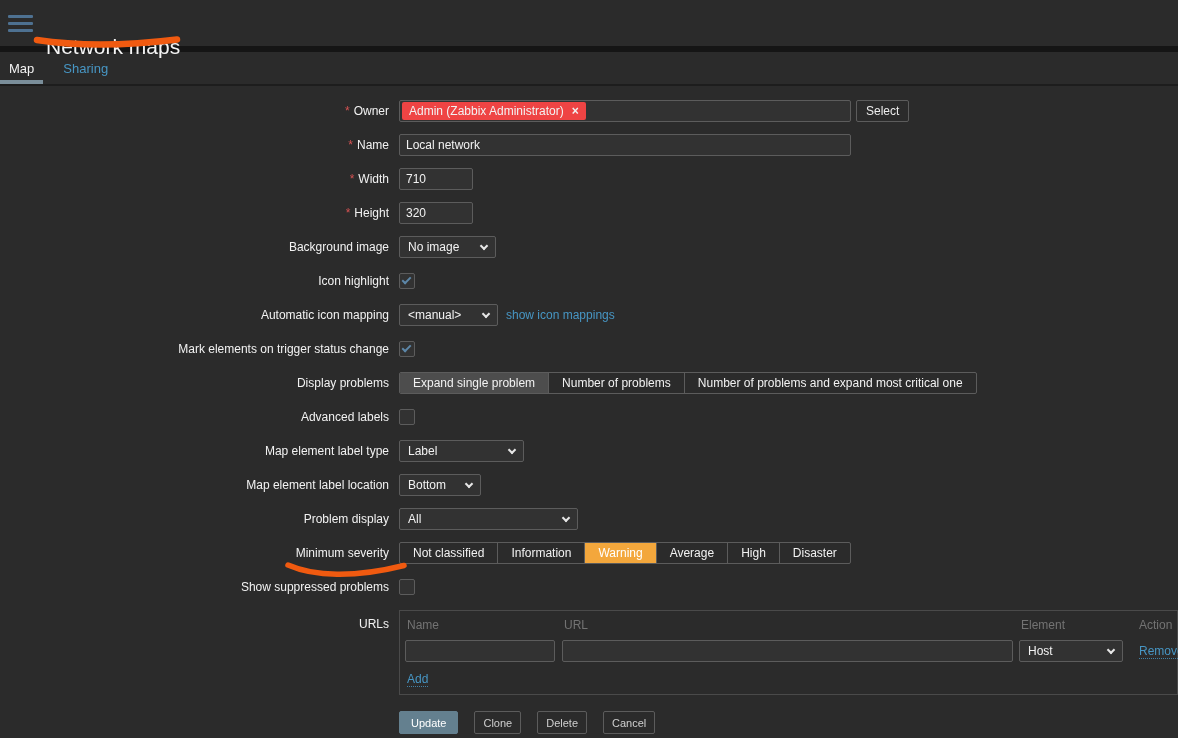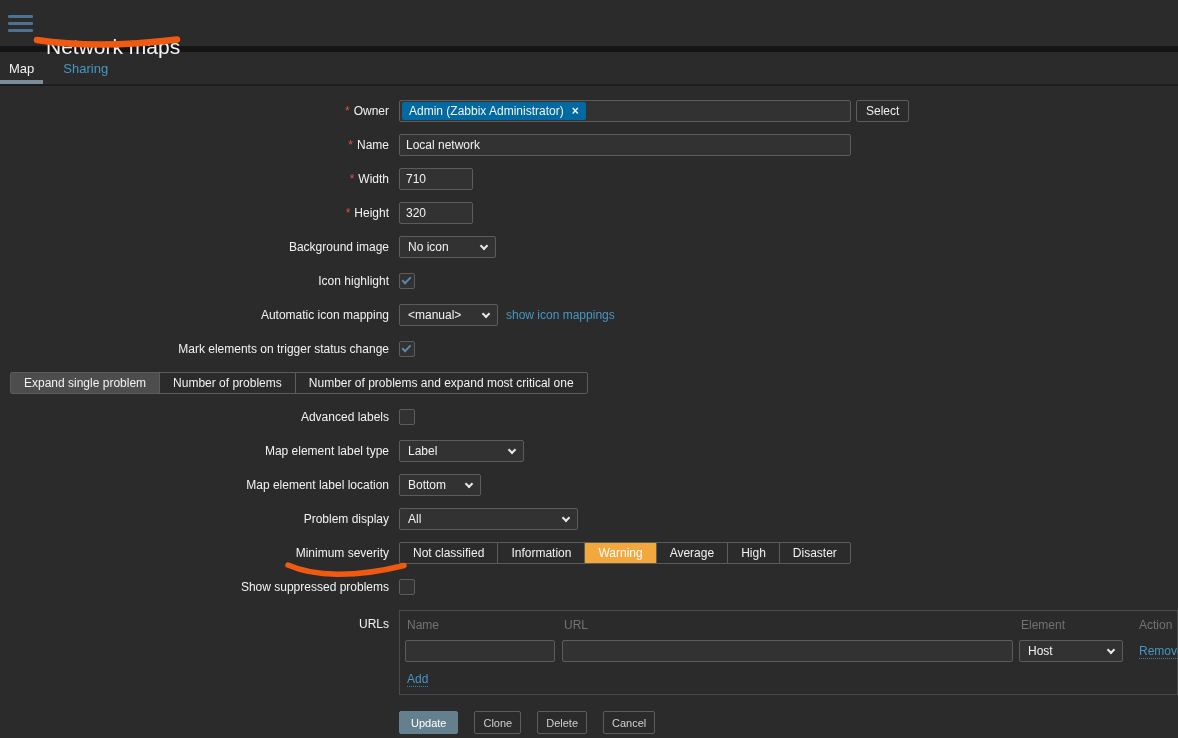--- a/index.html
+++ b/index.html
@@ -25,21 +25,21 @@
   .content { padding-top:14px; }
   .row { display:flex; align-items:center; margin-bottom:12px; height:22px; }
   .lbl { width:389px; flex:none; text-align:right; line-height:22px; color:#f2f2f2; }
   .req { color:#d45252; margin-right:4px; }
   .ctl { margin-left:10px; display:flex; align-items:center; }
   .inp {
     height:22px; background:#323232; border:1px solid #5c5c5c; border-radius:2px;
     color:#f2f2f2; font-size:12px; padding:0 6px; font-family:"Liberation Sans",sans-serif; outline:none;
   }
   .tokenfield { width:452px; height:22px; background:#323232; border:1px solid #5c5c5c; border-radius:2px; display:flex; align-items:center; padding:0 2px; cursor:text; }
-  .chip { background:#0369a1; height:18px; border-radius:2px; display:inline-flex; align-items:center; padding:0 7px; gap:8px; }
+  .chip { background:#ef4444; height:18px; border-radius:2px; display:inline-flex; align-items:center; padding:0 7px; gap:8px; }
   .chip-x { font-weight:700; font-size:12px; color:#f2f2f2; cursor:pointer; line-height:1; }
   .btn-ghost { height:22px; padding:0 9px; background:transparent; border:1px solid #5c5c5c; border-radius:2px; color:#ededed; font-size:12px; font-family:"Liberation Sans",sans-serif; cursor:pointer; margin-left:5px; }
   .selbox { height:22px; background:#323232; border:1px solid #5c5c5c; border-radius:2px; display:inline-flex; align-items:center; justify-content:space-between; padding:0 8px; cursor:pointer; }
   .chev { width:6px; height:6px; border-right:2px solid #e6e6e6; border-bottom:2px solid #e6e6e6; transform:rotate(45deg); margin-left:10px; margin-top:-3px; flex:none; }
   .checkbox { width:16px; height:16px; background:#323232; border:1px solid #5c5c5c; border-radius:2px; position:relative; cursor:pointer; flex:none; }
   .checkmark { position:absolute; left:2px; top:3px; width:9px; height:5px; border-left:2px solid #5d87a8; border-bottom:2px solid #5d87a8; transform:rotate(-45deg); }
   .link { color:#4796c4; cursor:pointer; text-decoration:none; }
   .dotted { border-bottom:1px dotted rgba(71,150,196,.8); }
   .seg { display:flex; height:22px; border:1px solid #5c5c5c; border-radius:2px; overflow:hidden; }
   .seg .opt { padding:0 13px; line-height:20px; color:#f2f2f2; border-right:1px solid #5c5c5c; cursor:pointer; white-space:nowrap; }
@@ -114,21 +114,21 @@
     <div class="lbl"><span class="req">*</span><span>Height</span></div>
     <div class="ctl">
       <input class="inp" style="width: 74px;" value="320">
     </div>
   </div>
 
   <div class="row">
     <div class="lbl">Background image</div>
     <div class="ctl">
       <div class="selbox" style="width:97px">
-        <span>No icon</span>
+        <span>No image</span>
         <span class="chev"></span>
       </div>
     </div>
   </div>
 
   <div class="row">
     <div class="lbl">Icon highlight</div>
     <div class="ctl">
       <div class="checkbox">
         <span class="checkmark"></span>
@@ -150,20 +150,21 @@
   <div class="row">
     <div class="lbl">Mark elements on trigger status change</div>
     <div class="ctl">
       <div class="checkbox">
         <span class="checkmark"></span>
       </div>
     </div>
   </div>
 
   <div class="row">
+    <div class="lbl">Display problems</div>
     <div class="ctl">
       <div class="seg">
         <div class="opt sel-gray">Expand single problem</div>
         <div class="opt">Number of problems</div>
         <div class="opt">Number of problems and expand most critical one</div>
       </div>
     </div>
   </div>
 
   <div class="row">

